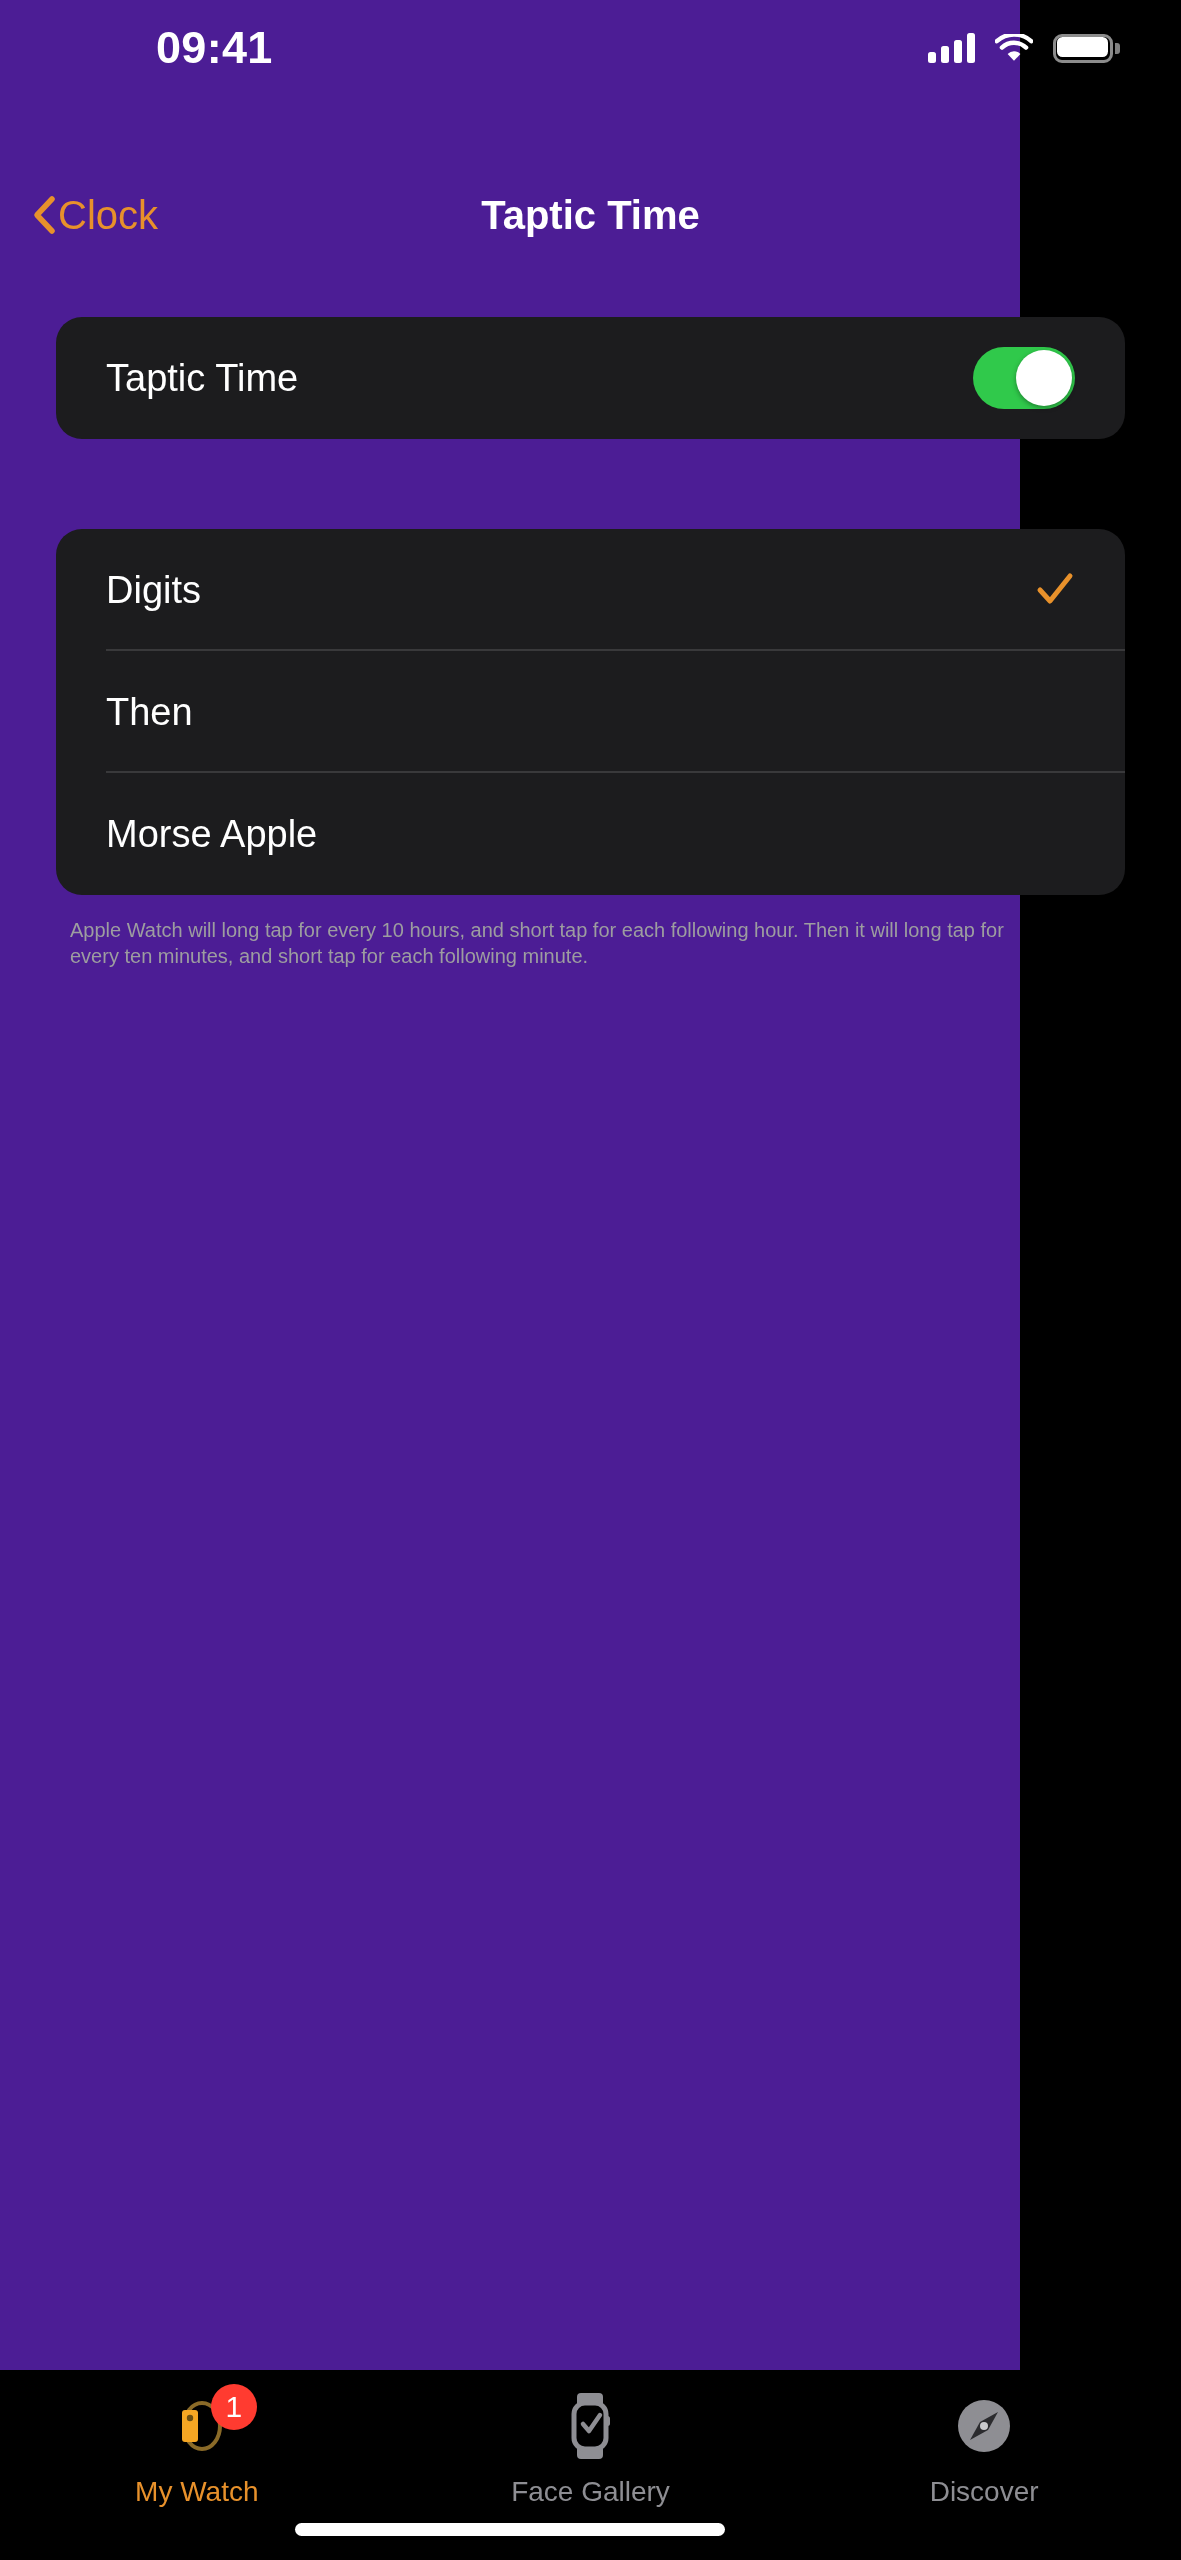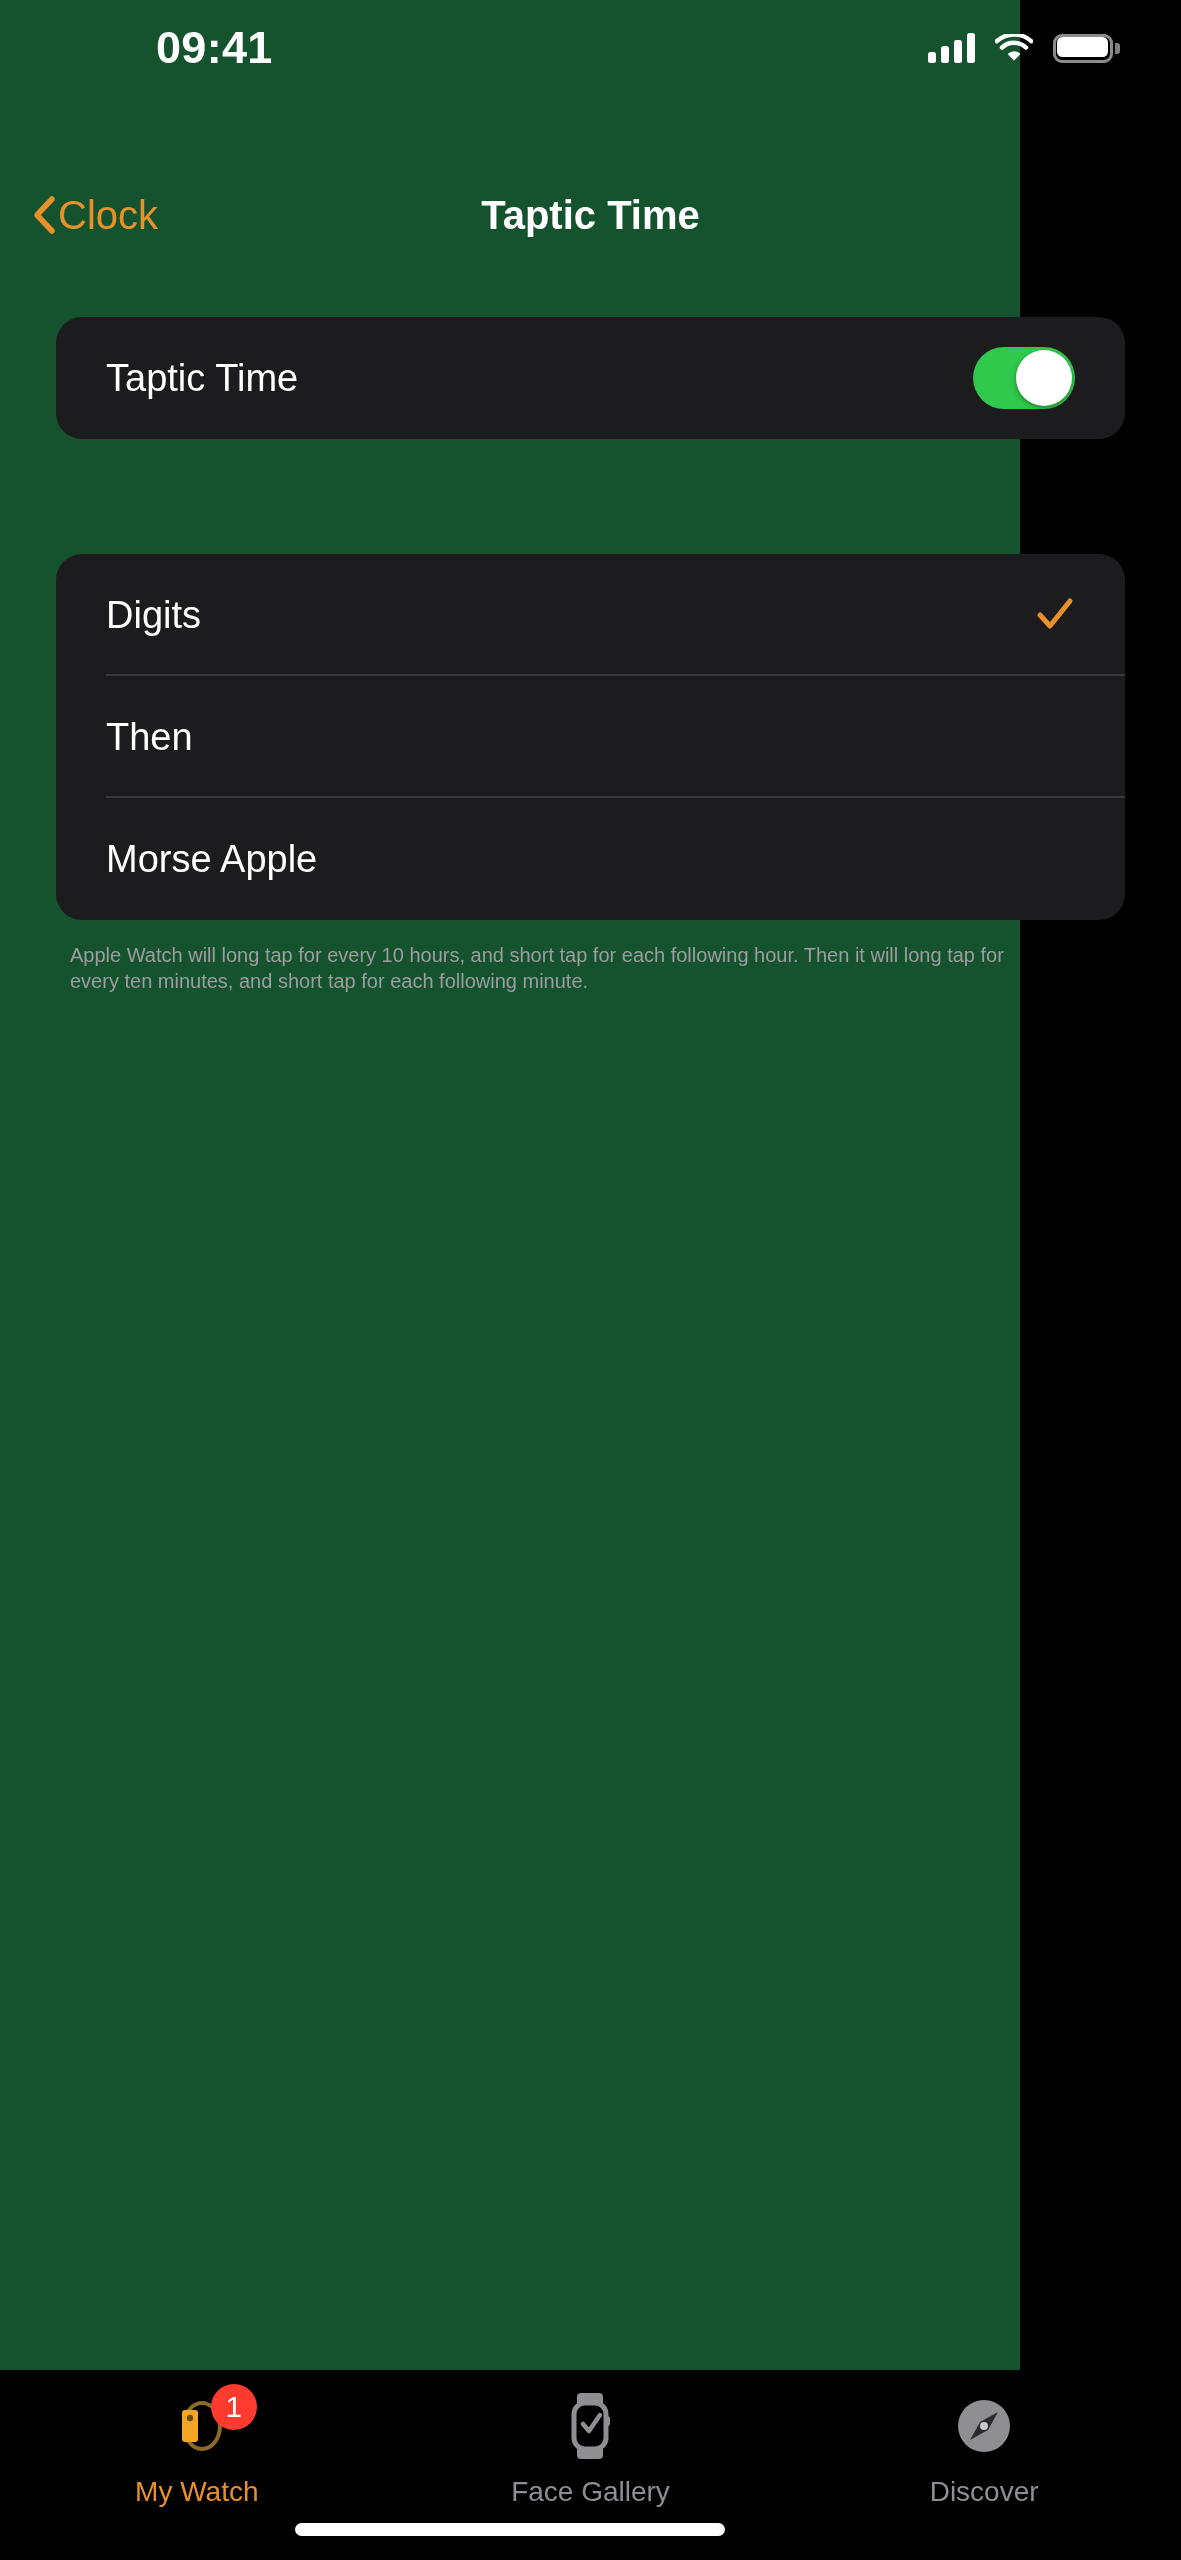--- a/index.html
+++ b/index.html
@@ -3,21 +3,21 @@
 <meta charset="utf-8">
 <style>
   * { margin:0; padding:0; box-sizing:border-box; }
   html, body {
     width:1181px; height:2560px;
     background:#000;
     font-family:"Liberation Sans", sans-serif;
     -webkit-font-smoothing:antialiased;
     overflow:hidden;
   }
-  .screen { position:relative; width:1020px; height:2560px; background:#14532d; }
+  .screen { position:relative; width:1020px; height:2560px; background:#4c1d95; }
 
   
   .status-bar {
     position:absolute; top:0; left:0; width:1181px; height:110px;
   }
   .status-time {
     position:absolute; left:156px; top:48px;
     transform:translateY(-50%);
     font-size:45px; font-weight:bold; color:#fff;
     letter-spacing:0.3px;
@@ -73,21 +73,21 @@
   
   .content { position:absolute; top:300px; left:0; width:1181px; }
 
   .card {
     margin:0 56px;
     background:#1C1C1E;
     border-radius:26px;
     overflow:hidden;
   }
   .card.toggle-card { margin-top:17px; }
-  .card.options-card { margin-top:115px; }
+  .card.options-card { margin-top:90px; }
 
   .row {
     position:relative;
     display:flex; align-items:center; justify-content:space-between;
     height:122px;
     padding:0 50px 0 50px;
     cursor:pointer;
   }
   .row-label { font-size:38px; color:#fff; }
   .sep {

